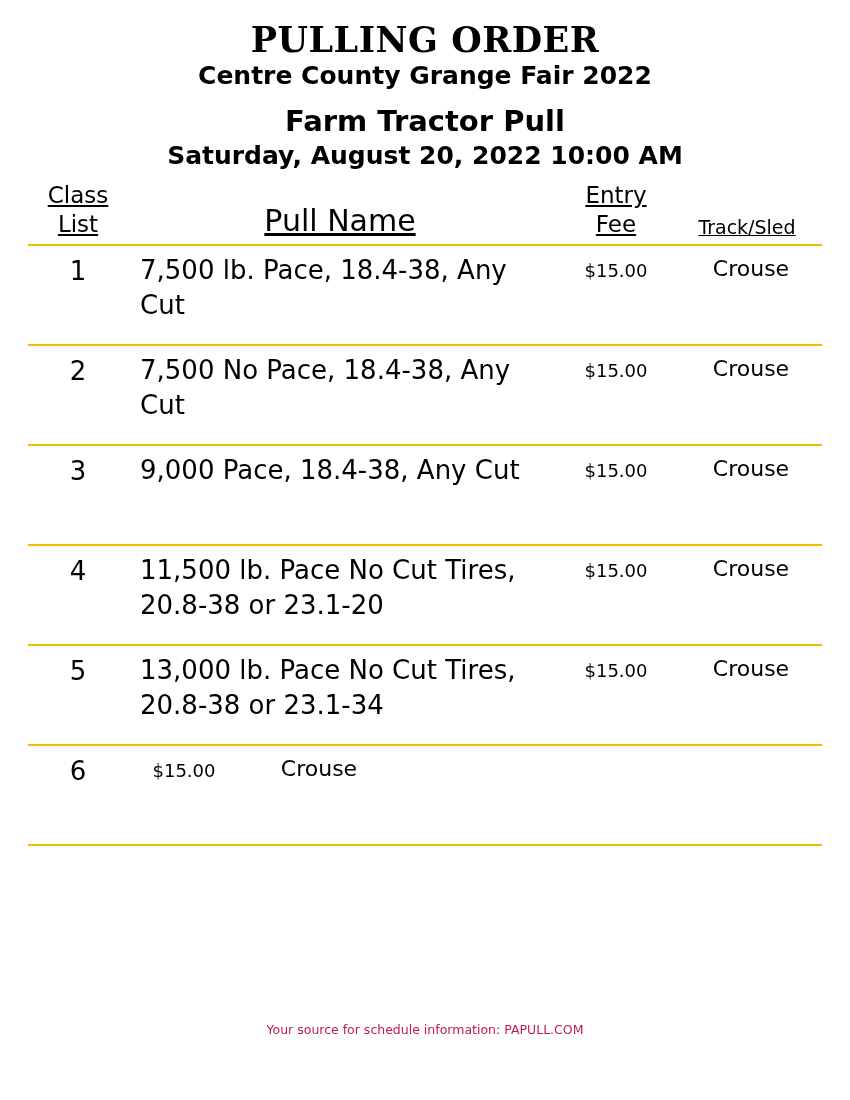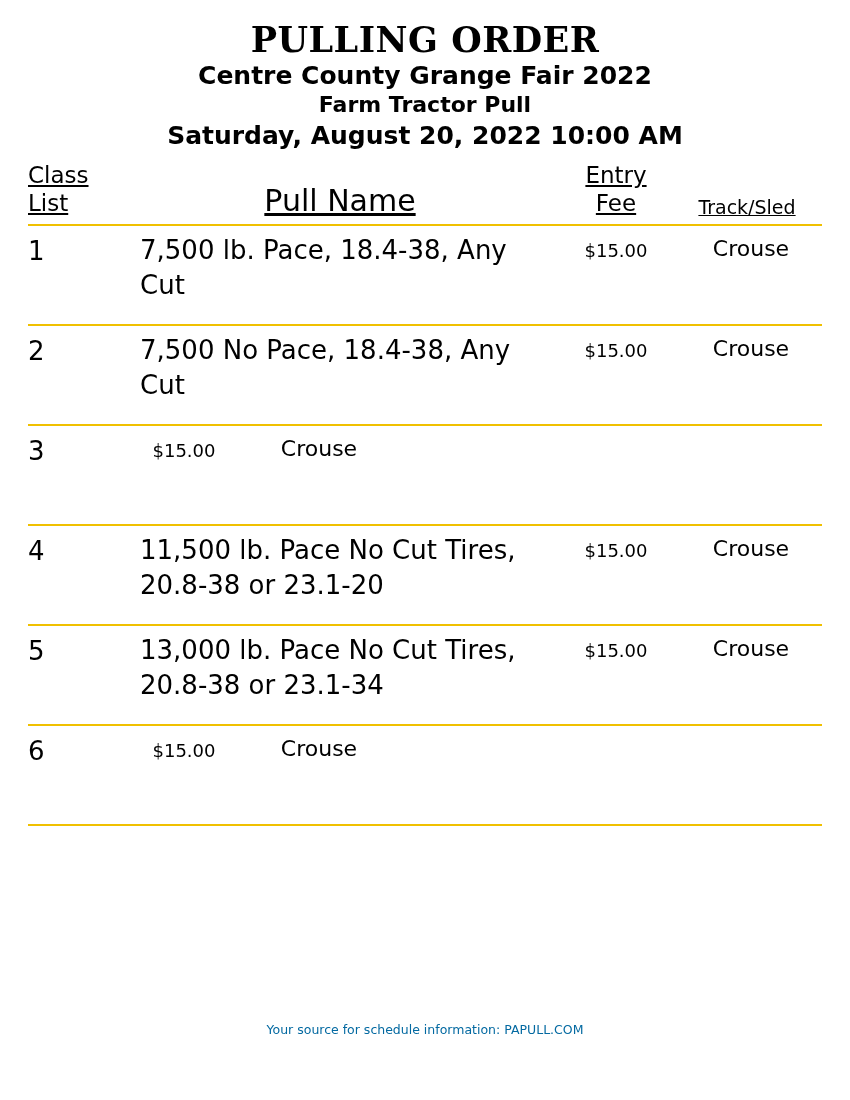--- a/index.html
+++ b/index.html
@@ -36,24 +36,24 @@
     letter-spacing: 0.5px;
     line-height: 1.05;
   }
   .title-sub1 {
     font-size: 25px;
     font-weight: bold;
     line-height: 1.18;
     margin-top: 2px;
   }
   .title-sub2 {
-    font-size: 22px;
+    font-size: 29px;
     font-weight: bold;
     line-height: 1.18;
-    margin-top: 2px;
+    margin-top: 14px;
   }
   .title-sub3 {
     font-size: 25px;
     font-weight: bold;
     line-height: 1.18;
     margin-top: 3px;
   }
 
   
   .table {
@@ -63,21 +63,21 @@
 
   .row {
     display: flex;
     align-items: flex-start;
     width: 100%;
   }
 
   .col-class {
     width: 100px;
     flex: 0 0 100px;
-    text-align: left;
+    text-align: center;
     box-sizing: border-box;
   }
   .col-name {
     flex: 1 1 auto;
     box-sizing: border-box;
     padding-left: 12px;
     padding-right: 8px;
   }
   .col-fee {
     width: 112px;
@@ -160,21 +160,21 @@
   }
 
   
   .footer {
     position: absolute;
     left: 0;
     right: 0;
     bottom: 46px;
     text-align: center;
     font-size: 12.5px;
-    color: #0369a1;
+    color: #be185d;
     font-family: "DejaVu Sans", sans-serif;
   }
 </style>
 </head>
 <body>
 
 <div class="page">
 
   <div class="header">
     <div class="title-main">PULLING ORDER</div>
@@ -213,20 +213,21 @@
       <div class="col-class cell-num">2</div>
       <div class="col-name cell-name">7,500 No Pace, 18.4-38, Any Cut</div>
       <div class="col-fee cell-fee">$15.00</div>
       <div class="col-track cell-track">Crouse</div>
     </div>
 
     <div class="rule"></div>
 
     <div class="row data-row">
       <div class="col-class cell-num">3</div>
+      <div class="col-name cell-name">9,000 Pace, 18.4-38, Any Cut</div>
       <div class="col-fee cell-fee">$15.00</div>
       <div class="col-track cell-track">Crouse</div>
     </div>
 
     <div class="rule"></div>
 
     <div class="row data-row">
       <div class="col-class cell-num">4</div>
       <div class="col-name cell-name">11,500 lb. Pace No Cut Tires, 20.8-38 or 23.1-20</div>
       <div class="col-fee cell-fee">$15.00</div>

